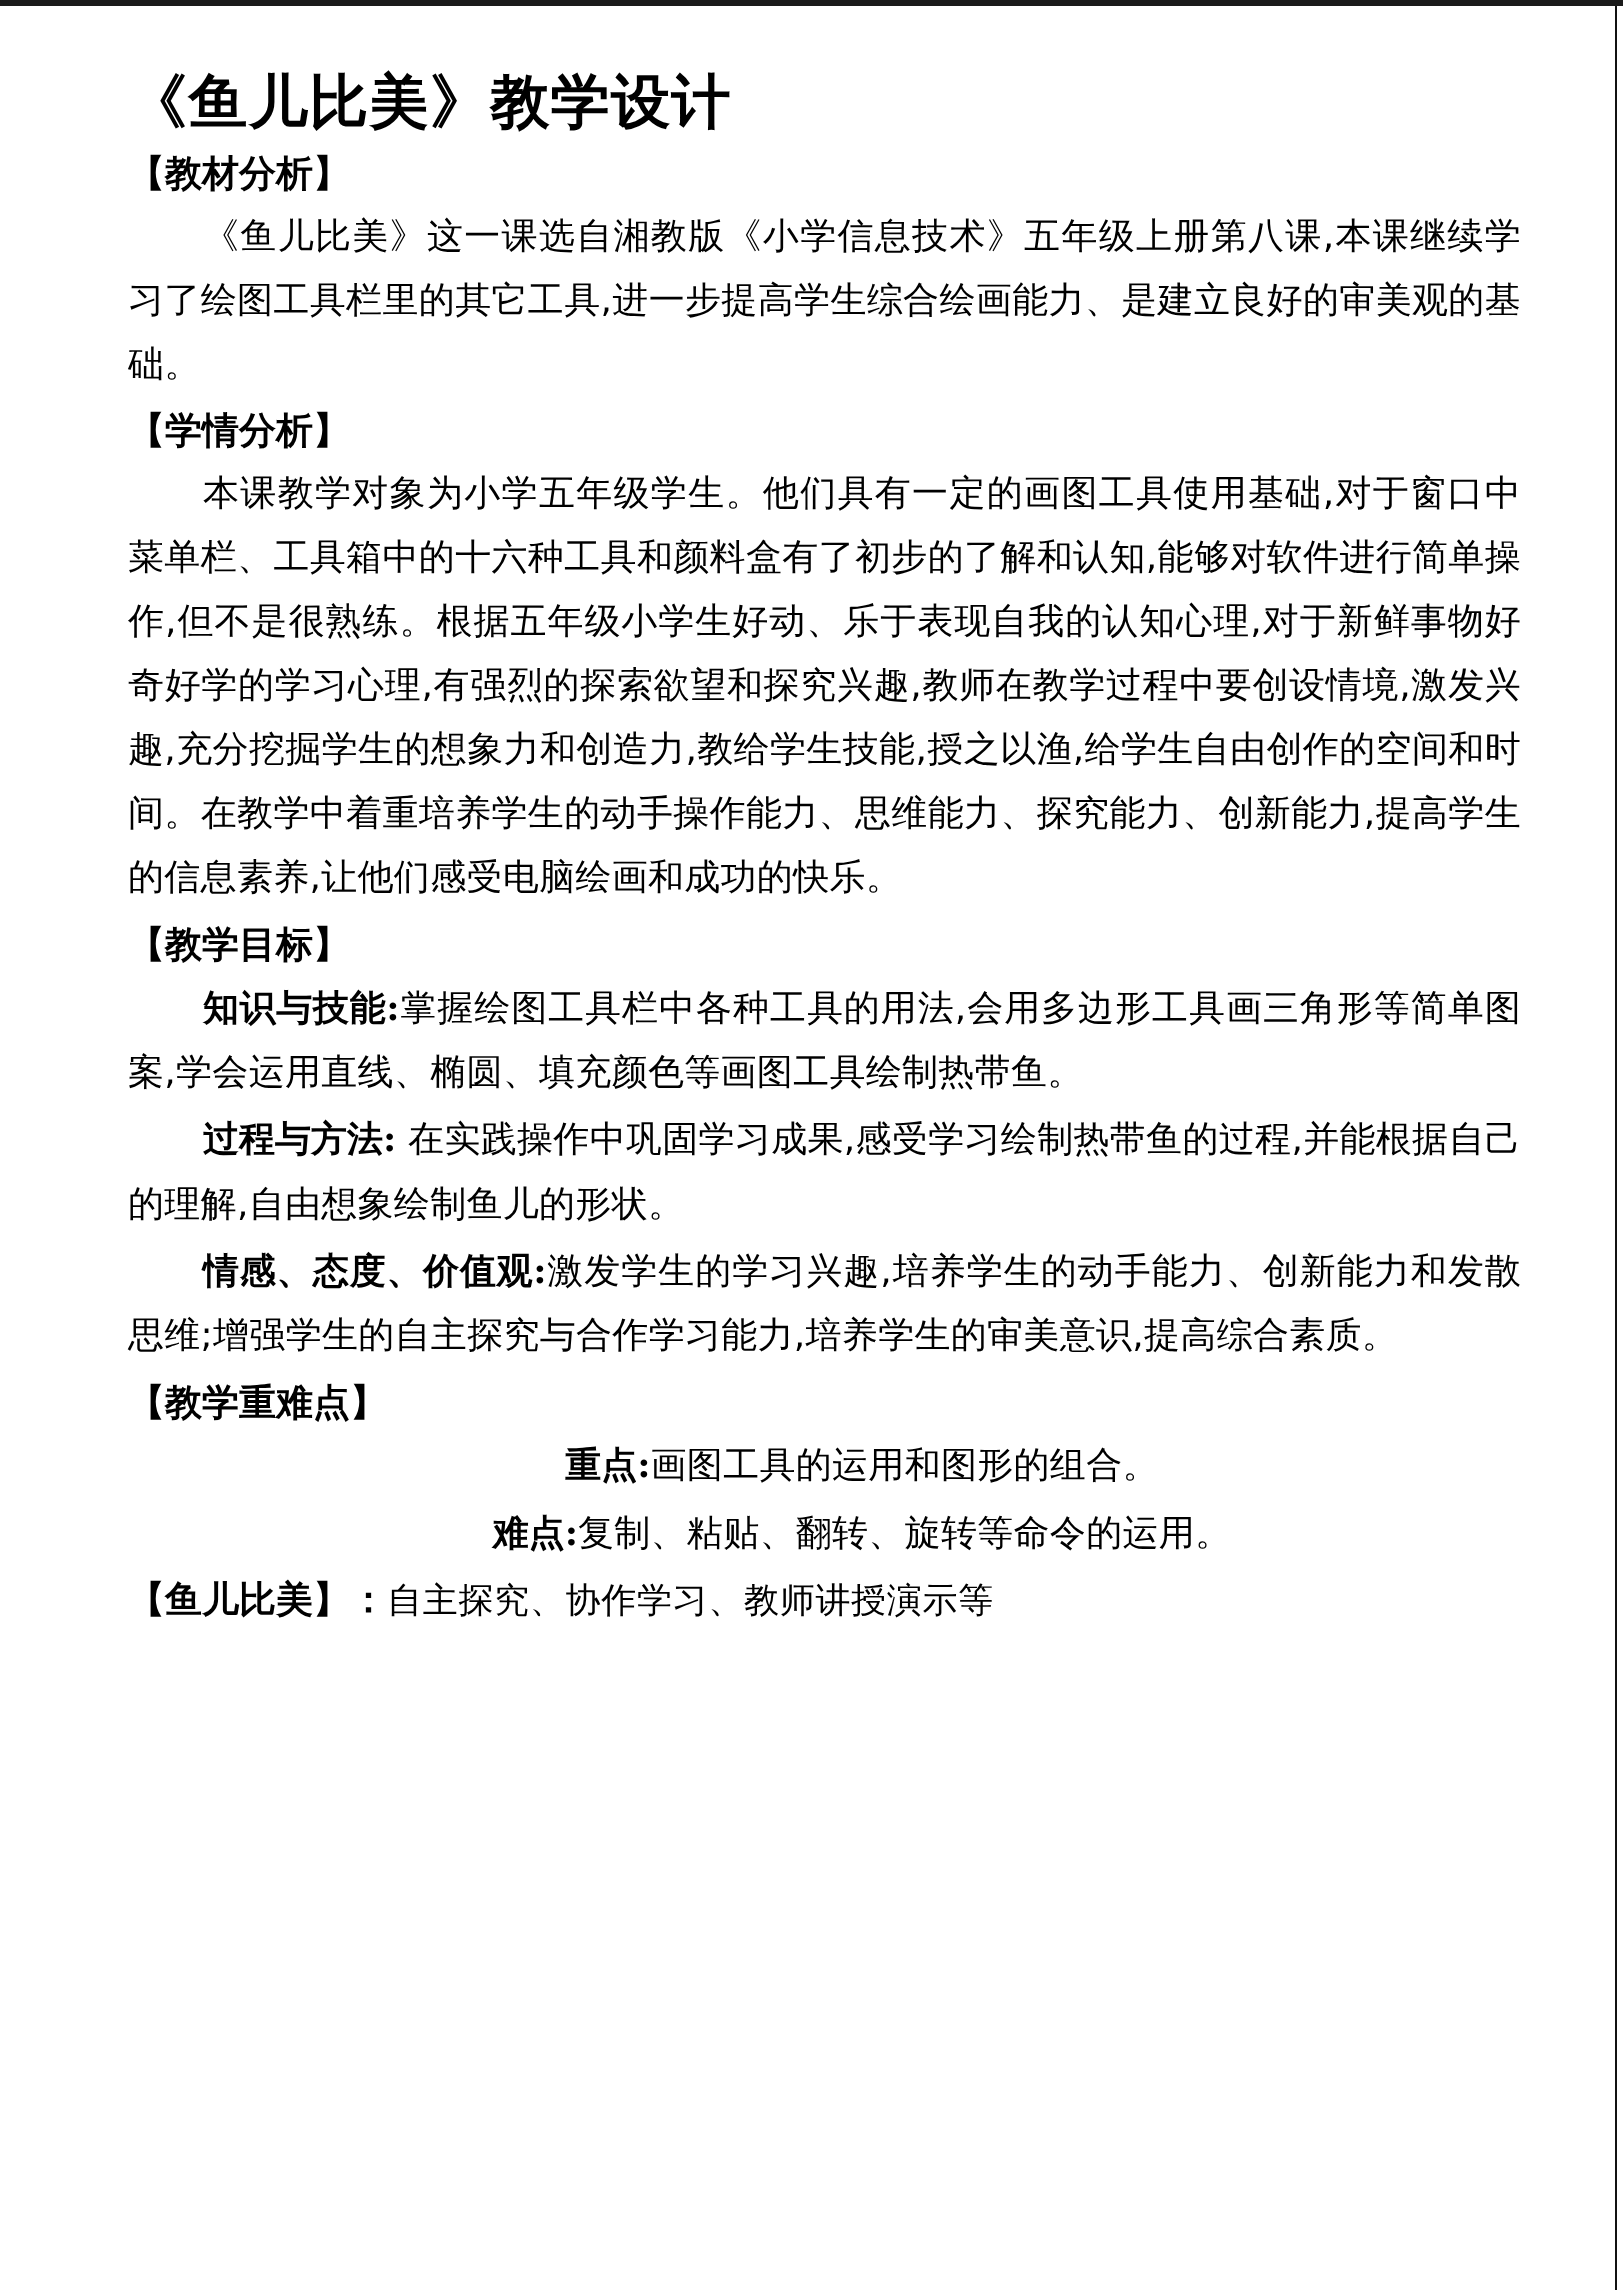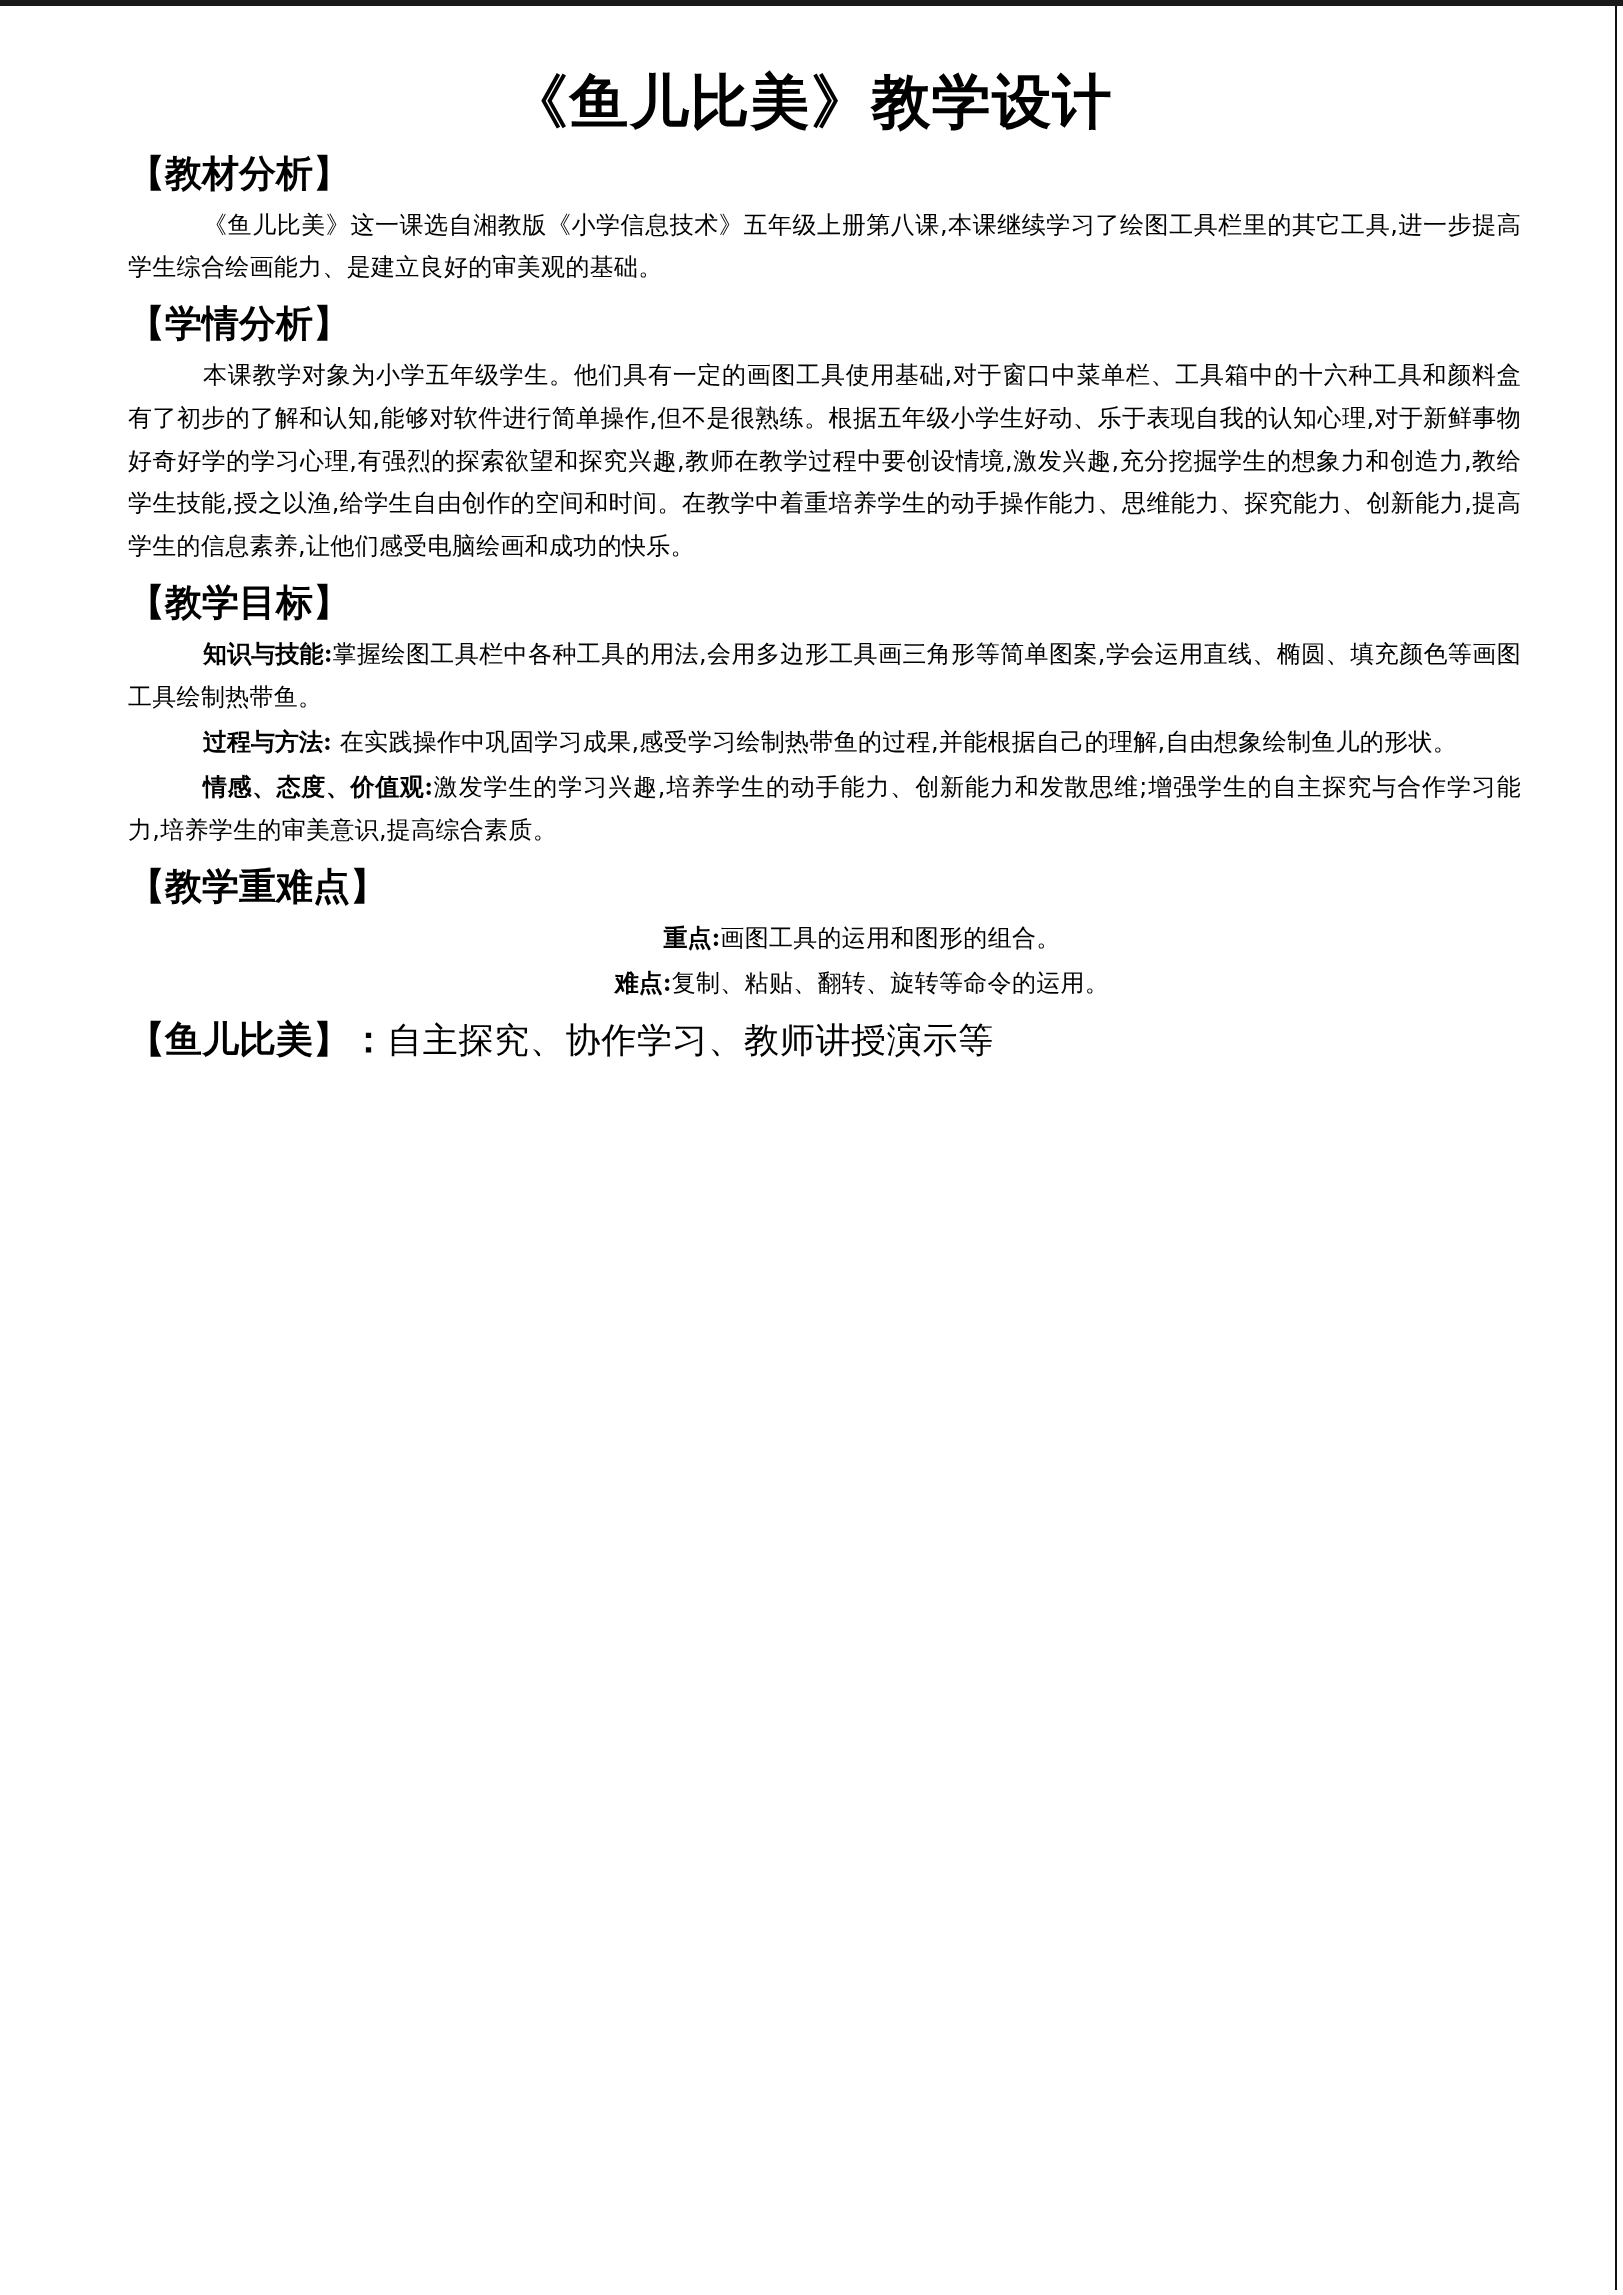--- a/index.html
+++ b/index.html
@@ -38,21 +38,20 @@
   #page {
     position: absolute;
     top: 0; left: 0;
     width: 1623px;
     height: 2295px;
     box-sizing: border-box;
     padding: 65px 102px 0 128px;
   }
 
   .doc-title {
-    text-align: center;
     font-family: "DejaVu Serif", serif;
     font-weight: 700;
     font-size: 59px;
     line-height: 1.25;
     letter-spacing: 1.4px;
     color: #000;
     margin: 0 0 0 0;
     padding-right: 27px;
     white-space: nowrap;
   }
@@ -73,21 +72,21 @@
   .sec-head .head-rest {
     font-family: "DejaVu Sans", sans-serif;
     font-weight: 400;
     font-size: 35px;
     letter-spacing: 0.7px;
   }
 
   .para {
     font-family: "DejaVu Sans", sans-serif;
     font-weight: 400;
-    font-size: 24px;
+    font-size: 36px;
     line-height: 1.78;
     color: #000;
     text-align: justify;
     text-justify: inter-character;
     text-indent: 75px;
     margin: 2.7px 0 0 0;
     letter-spacing: 0.3px;
     word-break: break-all;
   }
 

